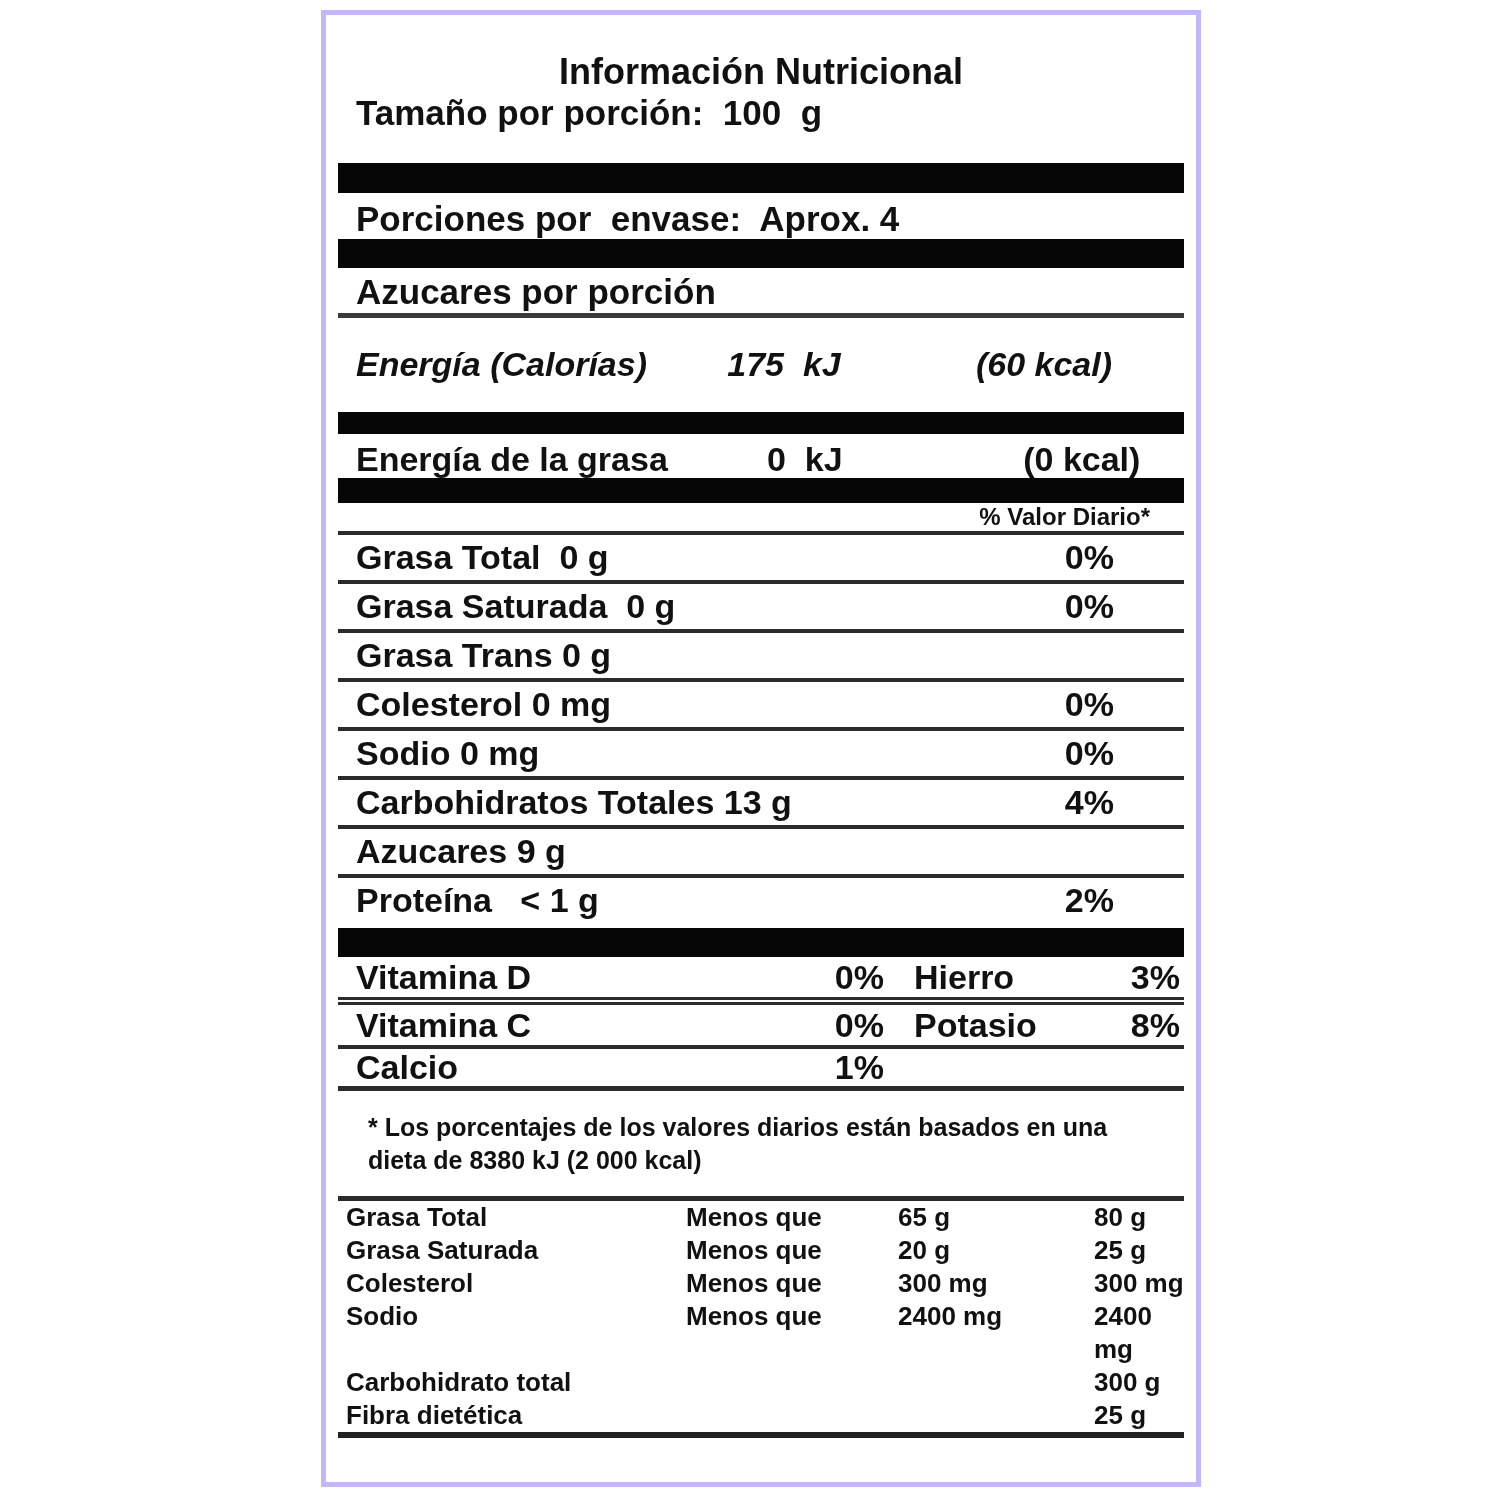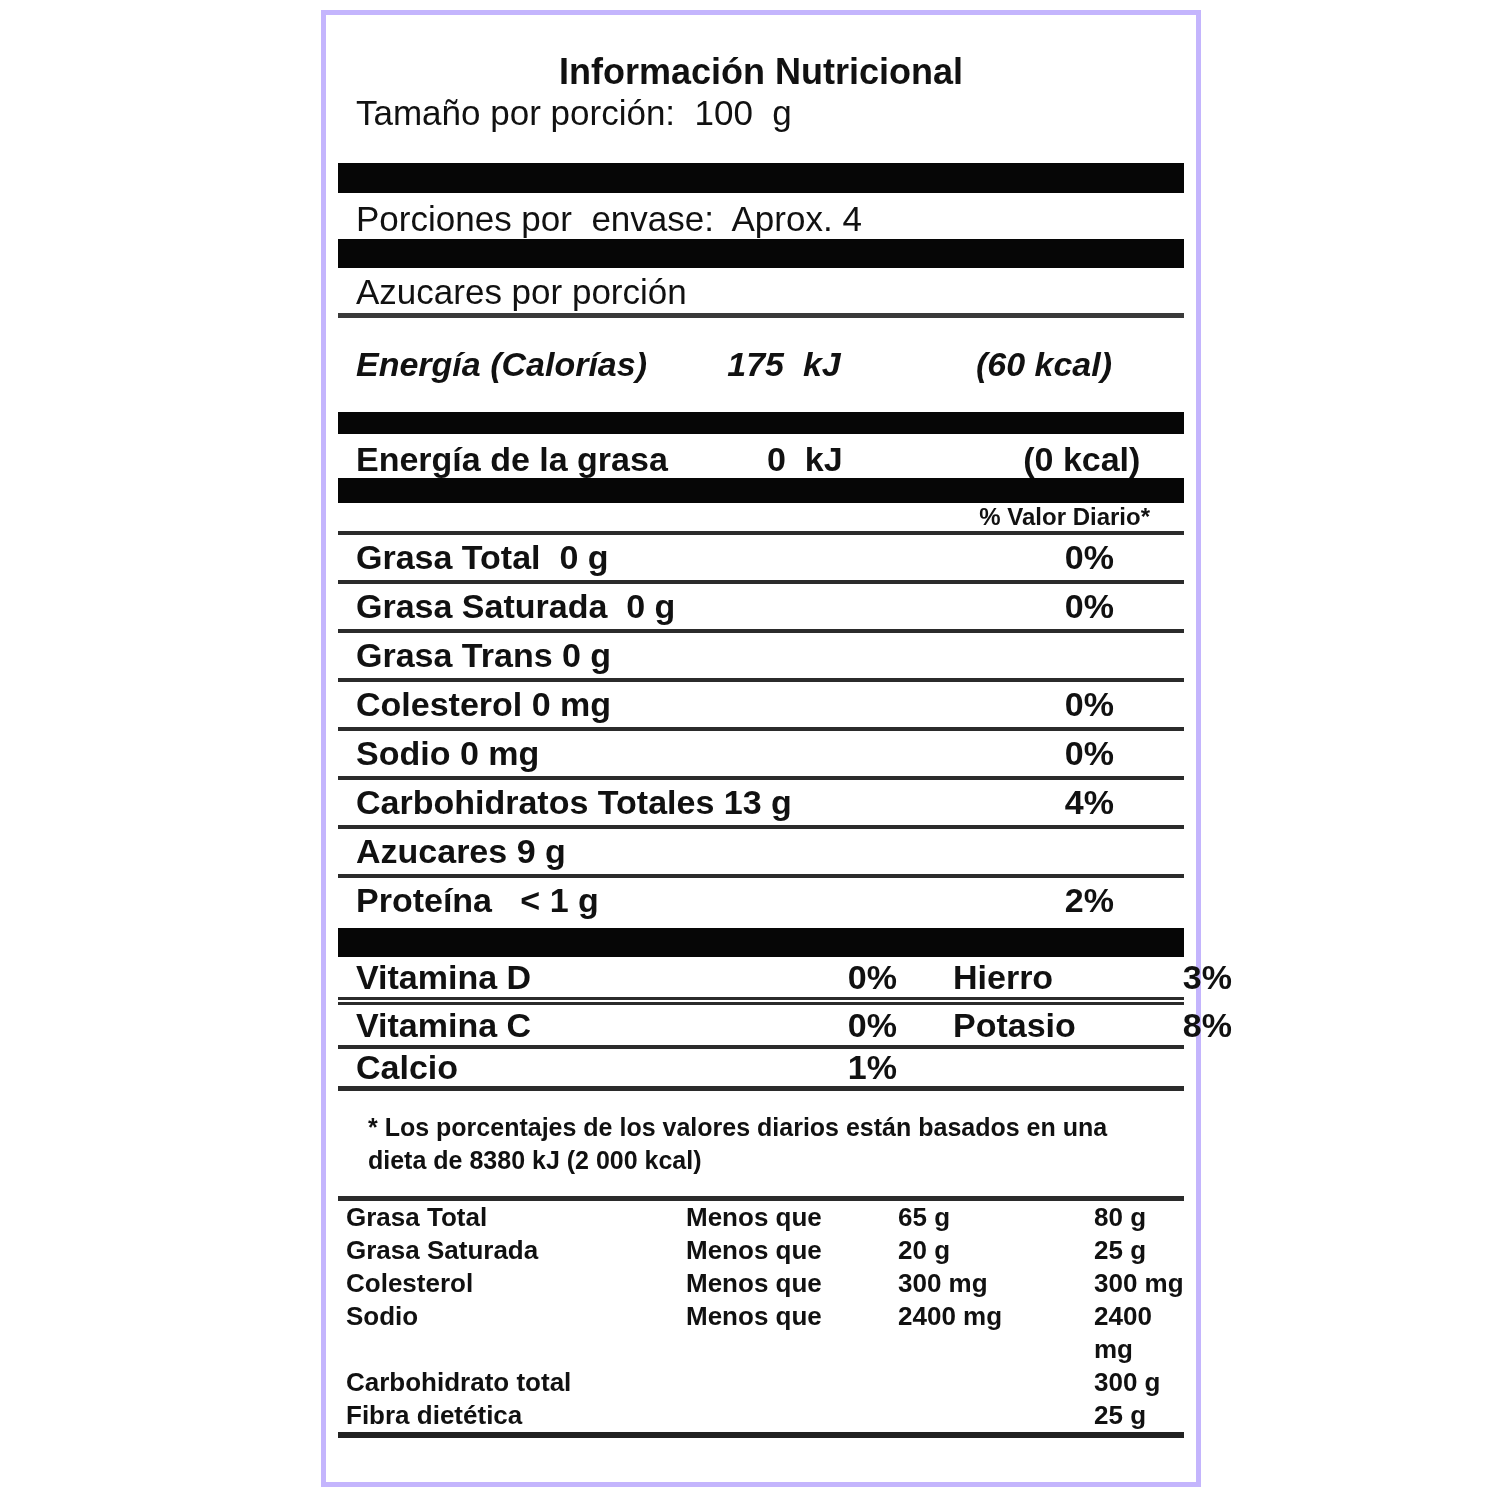--- a/index.html
+++ b/index.html
@@ -13,21 +13,21 @@
     border:5px solid #c4b5fd;background:#ffffff;box-sizing:border-box;margin-left:48px;
   }
   .inner{padding:0 12px;}
   .bar{background:#060606;width:100%;}
   .hline{background:#2b2b2b;width:100%;}
   .title{
     margin-top:36px;text-align:center;font-size:36px;font-weight:bold;
     line-height:42px;white-space:pre-wrap;
   }
   .big{
-    font-size:35px;font-weight:normal;line-height:40px;padding-left:18px;
+    font-size:35px;font-weight:bold;line-height:40px;padding-left:18px;
     white-space:pre-wrap;
   }
   .cantidad{line-height:42px;margin-top:3px;}
   .energy-row{
     display:grid;grid-template-columns:1fr 240px 280px;
     font-size:34px;font-weight:bold;padding-left:18px;white-space:pre;
   }
   .energy-row .c{text-align:center;}
   .dv-header{
     font-size:24px;font-weight:bold;text-align:right;padding-right:34px;
@@ -37,21 +37,20 @@
     display:flex;font-size:34px;font-weight:bold;line-height:45px;
     padding:0 70px 0 18px;border-bottom:4px solid #2b2b2b;white-space:pre-wrap;
   }
   .nrow .nm{flex:1;}
   .nrow .dv{width:110px;text-align:right;}
   .nrow.last{border-bottom:none;line-height:45px;}
   .vrow{
     display:grid;grid-template-columns:440px 88px 30px 170px 96px;
     font-size:34px;font-weight:bold;line-height:40px;padding-left:18px;
     white-space:pre-wrap;
-    gap:13px;
   }
   .vrow .r{text-align:right;}
   .dbl{border-top:3px solid #2b2b2b;border-bottom:3px solid #2b2b2b;height:2px;}
   .foot{
     margin-top:20px;padding-left:30px;font-size:25px;font-weight:bold;
     line-height:33px;white-space:nowrap;
   }
   .foot .l2{padding-left:0;}
   .ref-row{
     display:grid;grid-template-columns:340px 212px 196px 1fr;

